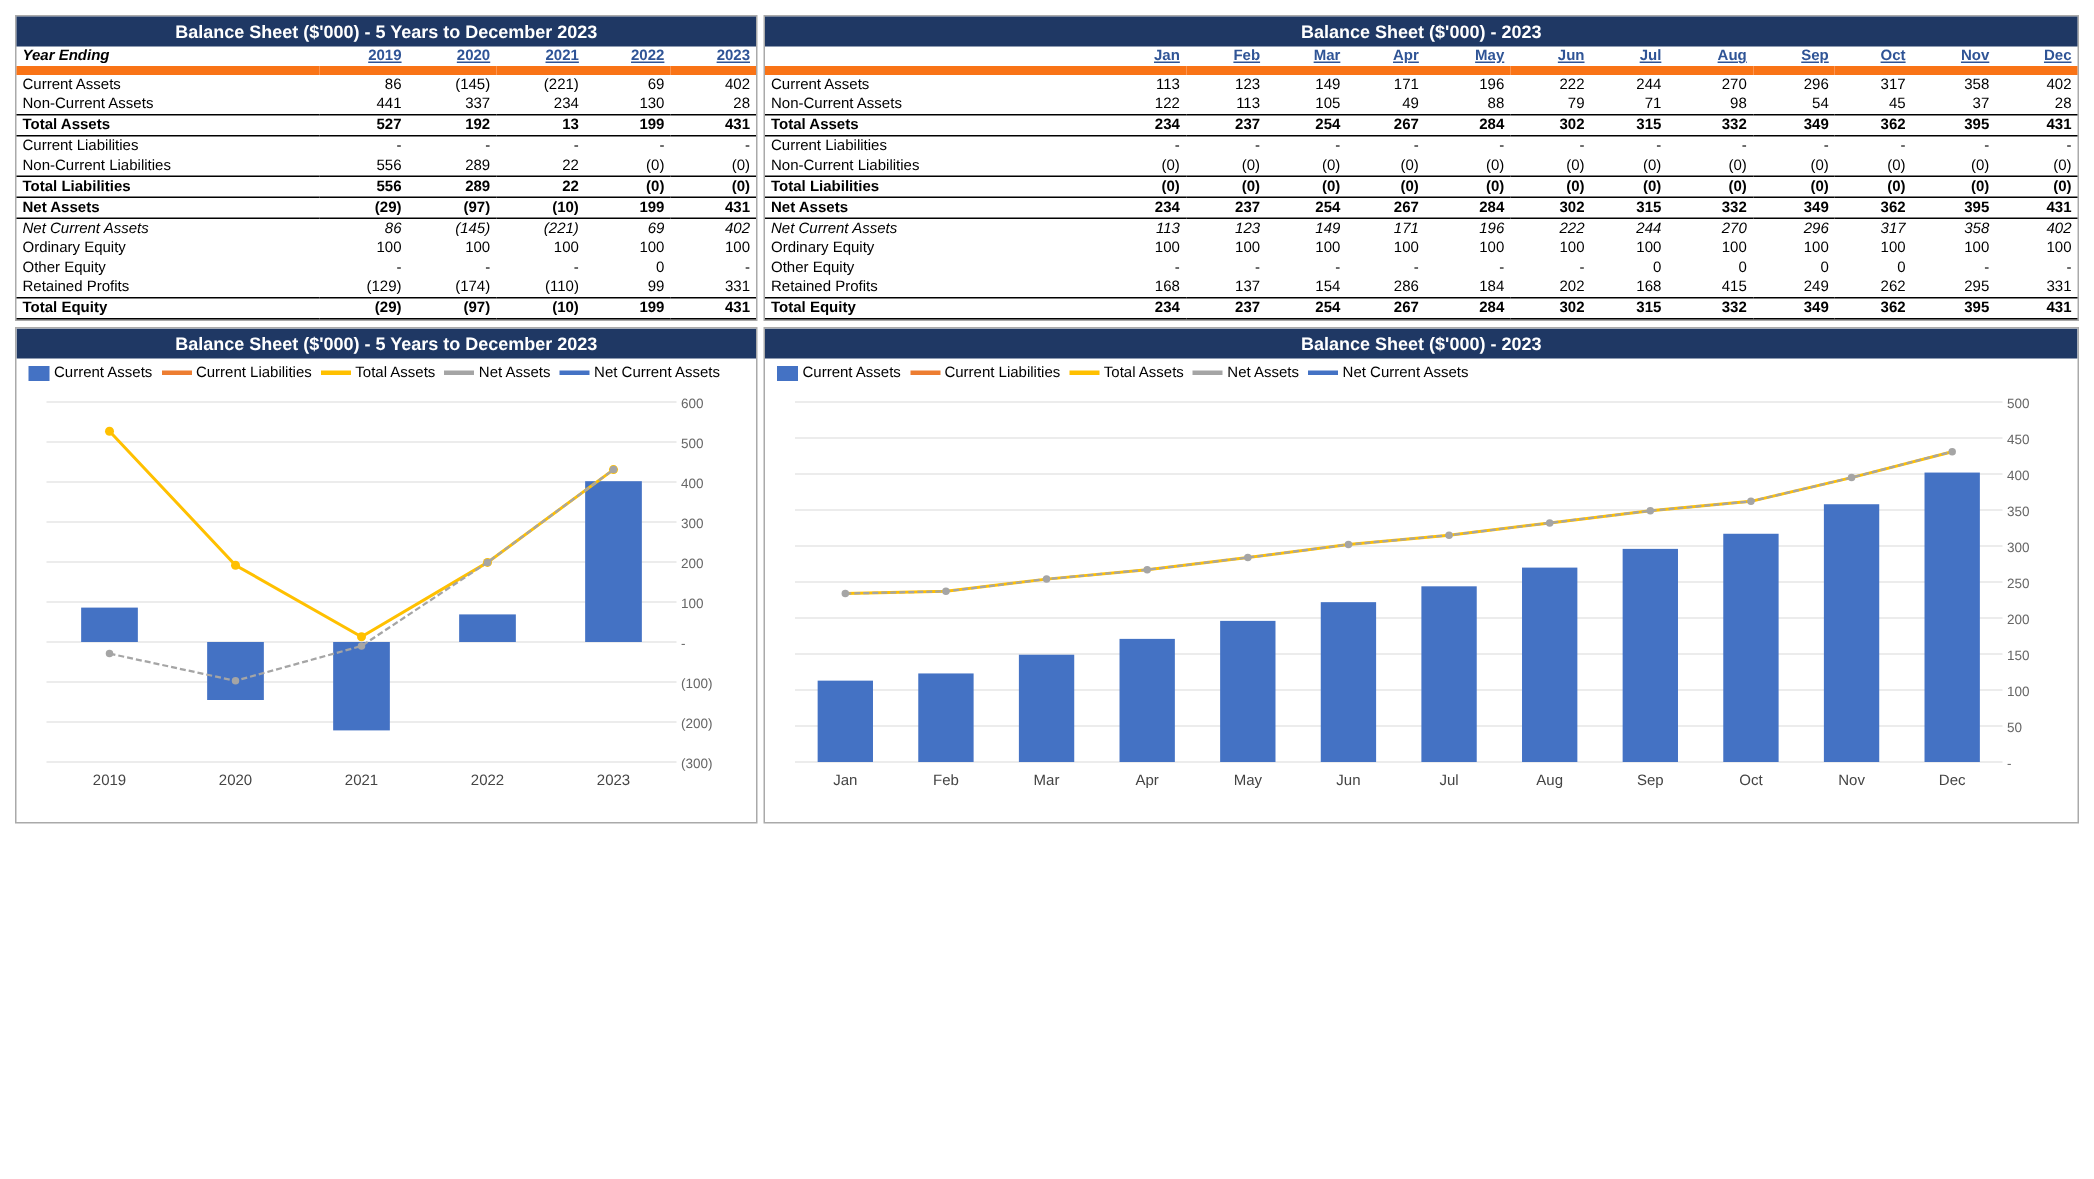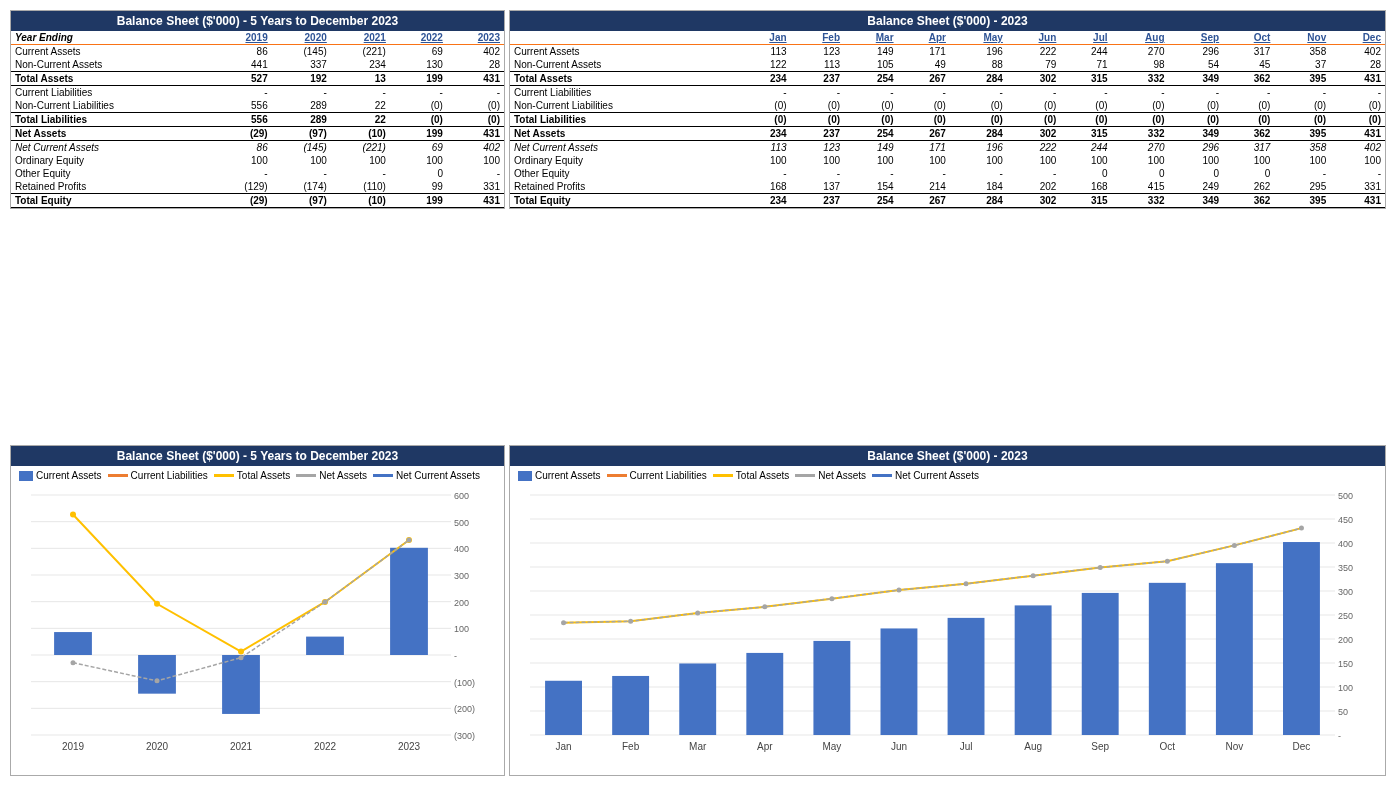--- a/index.html
+++ b/index.html
@@ -1,23 +1,23 @@
 <!DOCTYPE html>
 <html><head>
   <meta charset="utf-8">
   <style>
     * { box-sizing: border-box; margin: 0; padding: 0; }
     body { background: #fff; font-family: Arial, sans-serif; font-size: 11px; color: #000; }
-    .main-container { display: flex; flex-direction: column; width: 1396px; min-height: 786px; padding: 10px; justify-content: space-between; }
+    .main-container { display: flex; flex-direction: column; width: 1396px; min-height: 786px; padding: 10px; }
     .top-section { display: flex; gap: 4px; }
     .bottom-section { display: flex; gap: 4px; margin-top: 4px; }
     .panel { border: 1px solid #aaa; flex: 1; }
     .panel-title { background: #1f3864; color: #fff; text-align: center; font-weight: bold; font-size: 12px; padding: 3px 0; }
     table { width: 100%; border-collapse: collapse; }
-    thead th { font-weight: bold; text-align: right; font-size: 10px; border-bottom: 1px solid #f97316; padding: 1px 4px; }
+    thead th { font-weight: bold; text-align: right; font-size: 10px; border-bottom: 6px solid #f97316; padding: 1px 4px; }
     thead th:first-child { text-align: left; }
     tbody td { padding: 1px 4px; text-align: right; font-size: 10px; }
     tbody td:first-child { text-align: left; }
     .bold-row td { font-weight: bold; border-top: 1px solid #000; border-bottom: 1px solid #000; }
     .italic-row td { font-style: italic; }
     .header-row th { color: #2f5496; text-decoration: underline; }
     .year-ending-row th:first-child { color: #000; font-weight: bold; font-style: italic; text-align: left; text-decoration: none; }
     .chart-panel { position: relative; overflow: hidden; }
     .chart-title { background: #1f3864; color: #fff; text-align: center; font-weight: bold; font-size: 12px; padding: 3px 0; }
     .legend { display: flex; flex-wrap: wrap; gap: 6px; padding: 4px 8px; font-size: 10px; }
@@ -316,21 +316,21 @@
               <td>0</td>
               <td>0</td>
               <td>-</td>
               <td>-</td>
             </tr>
             <tr>
               <td>Retained Profits</td>
               <td>168</td>
               <td>137</td>
               <td>154</td>
-              <td>214</td>
+              <td>286</td>
               <td>184</td>
               <td>202</td>
               <td>168</td>
               <td>415</td>
               <td>249</td>
               <td>262</td>
               <td>295</td>
               <td>331</td>
             </tr>
             <tr class="bold-row">

